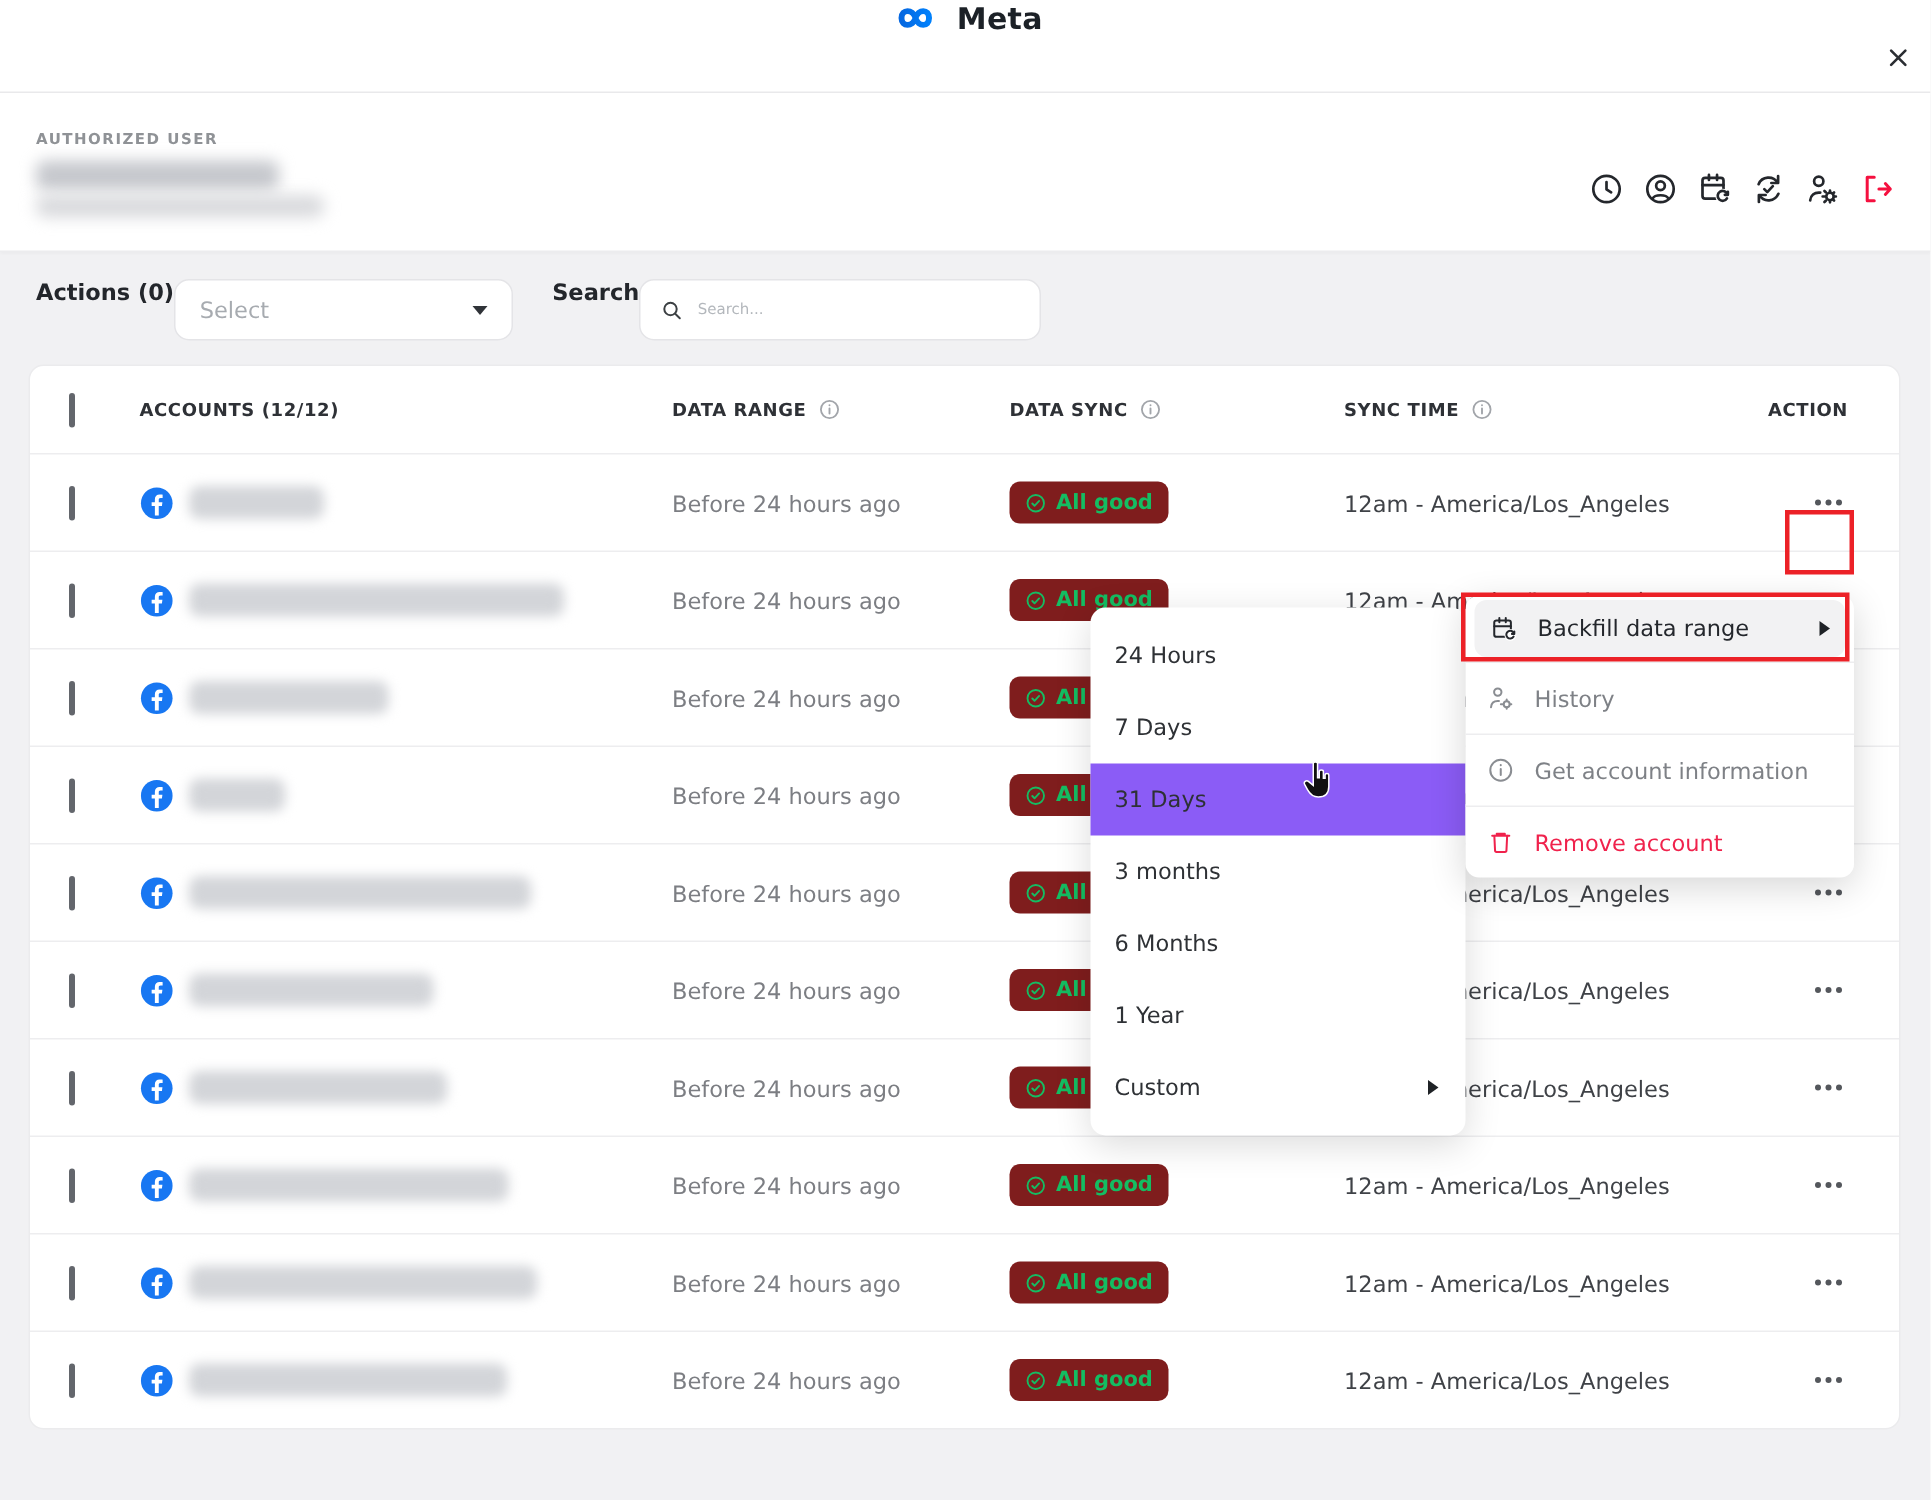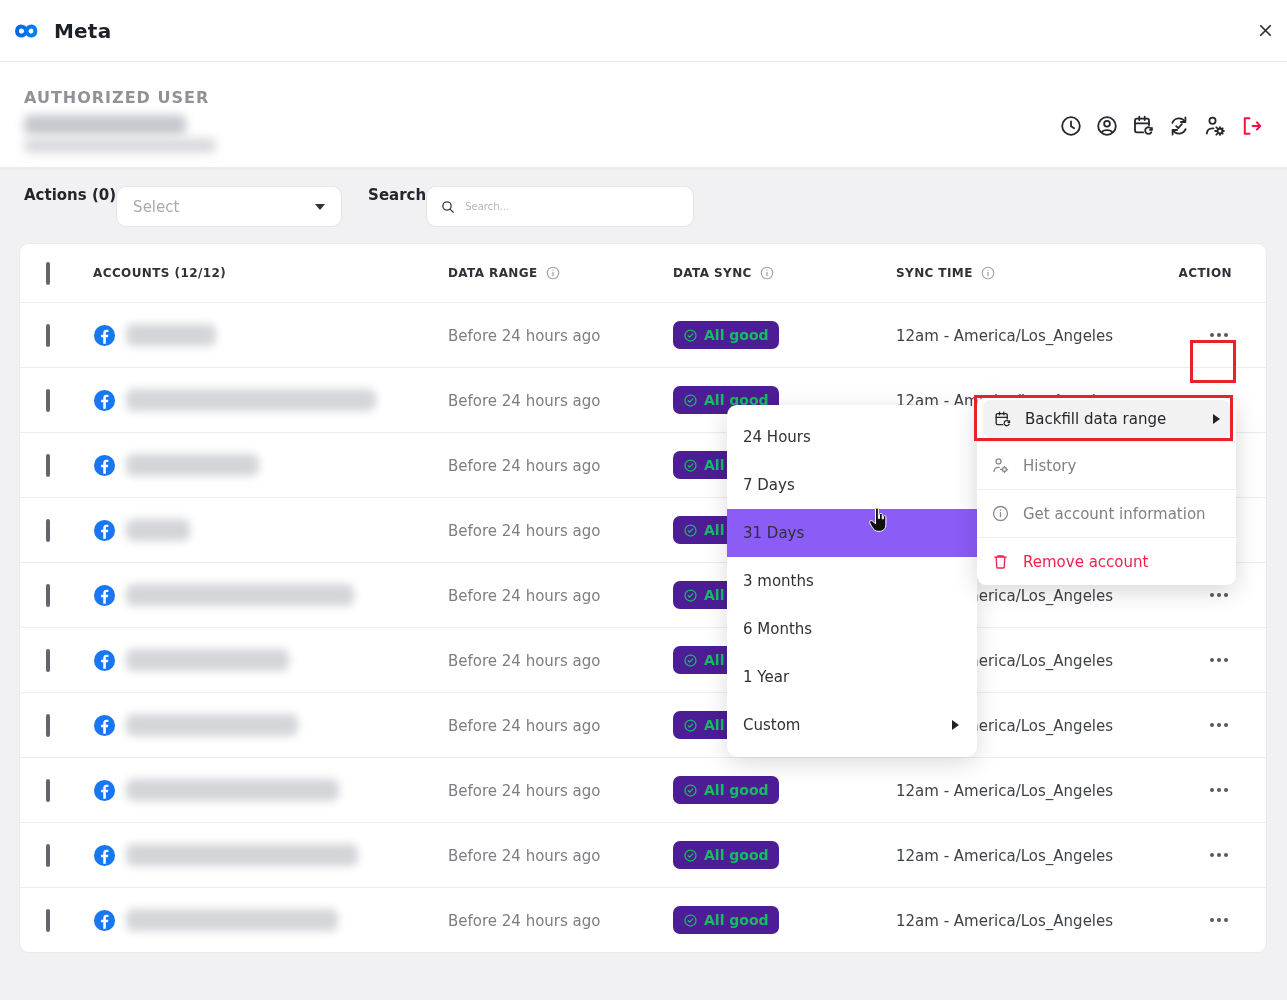--- a/index.html
+++ b/index.html
@@ -1,28 +1,28 @@
 <!DOCTYPE html>
 <html><head>
 <meta charset="utf-8">
 <style>
   * { margin:0; padding:0; box-sizing:border-box; }
   html,body { width:1287px; height:1000px; }
   body { font-family:"DejaVu Sans","Liberation Sans",sans-serif; background:#f1f1f3; color:#24272c; }
   .screen { position:relative; width:1287px; height:1000px; overflow:hidden; }
 
   
-  .topbar { height:62px; background:#fff; border-bottom:1px solid #e9e9eb; display:flex; align-items:center; padding:0 8px; }
+  .topbar { height:62px; background:#fff; border-bottom:1px solid #e9e9eb; display:flex; align-items:center; padding:0 8px;flex-direction:column; }
   .brand { display:flex; align-items:center; gap:10px; }
   .brand-title { font-size:20px; font-weight:600; color:#1c2127; letter-spacing:.2px; }
   .close-btn { margin-left:auto; width:28px; height:28px; display:flex; align-items:center; justify-content:center; cursor:pointer; }
 
   
   .userbar { height:106px; background:#fff; border-bottom:1px solid #ececee; box-shadow:0 1px 2px rgba(0,0,0,.03); padding:26px 24px 0 24px; display:flex; }
-  .user-label { font-size:16px; font-weight:700; letter-spacing:1px; color:#8f9296; }
+  .user-label { font-size:10px; font-weight:700; letter-spacing:1px; color:#8f9296; }
   .blur1 { width:162px; height:20px; margin-top:8px; background:#c6c8cd; border-radius:6px; filter:blur(5px); }
   .blur2 { width:192px; height:15px; margin-top:3px; background:#d9dadd; border-radius:6px; filter:blur(5px); }
   .user-icons { margin-left:auto; display:flex; align-items:center; gap:12px; height:48px; margin-top:14px; }
   .uicon { width:24px; height:24px; display:flex; align-items:center; justify-content:center; cursor:pointer; }
   .ic { fill:none; stroke:#24272c; stroke-width:1.8; stroke-linecap:round; stroke-linejoin:round; width:100%; height:100%; }
   .ic.red { stroke:#f5103f; stroke-width:2; }
 
   
   .content { padding:18px 16px 0 16px; }
   .toolbar { display:flex; align-items:flex-end; }
@@ -46,21 +46,21 @@
   .th { font-size:12px; font-weight:700; letter-spacing:.4px; color:#2e3136; display:flex; align-items:center; gap:7px; }
   .cell-check { padding-left:26px; }
   .checkbox { width:18px; height:18px; border:2px solid #63666c; border-radius:5px; background:#fff; cursor:pointer; }
   .cell-action { display:flex; justify-content:flex-end; padding-right:34px; }
   .info-ic { width:16px; height:16px; }
   .row { height:65px; border-top:1px solid #ededef; }
   .acct-cell { display:flex; align-items:center; gap:10px; }
   .fb-badge { width:23px; height:23px; flex:0 0 auto; }
   .name-blur { height:22px; background:#d3d5d9; border-radius:7px; filter:blur(4px); }
   .range-text { font-size:15px; color:#7c7e83; }
-  .badge { display:inline-flex; align-items:center; gap:6px; background:#4c1d95; color:#14bd62; font-size:14px; font-weight:600; padding:6px 10px; border-radius:7px; }
+  .badge { display:inline-flex; align-items:center; gap:6px; background:#7f1d1d; color:#14bd62; font-size:14px; font-weight:600; padding:6px 10px; border-radius:7px; }
   .badge svg { width:15px; height:15px; }
   .sync-text { font-size:15px; color:#3f4247; }
   .dots-btn { display:flex; gap:3px; padding:8px 4px; cursor:pointer; }
   .dots-btn i { width:4px; height:4px; border-radius:50%; background:#54575c; }
 
   
   .red-box { position:absolute; border:3px solid #ec2127; z-index:32; pointer-events:none; }
   .red-box.b1 { left:1190px; top:340px; width:46px; height:43px; }
   .red-box.b2 { left:974px; top:395px; width:259px; height:46px; }
 

